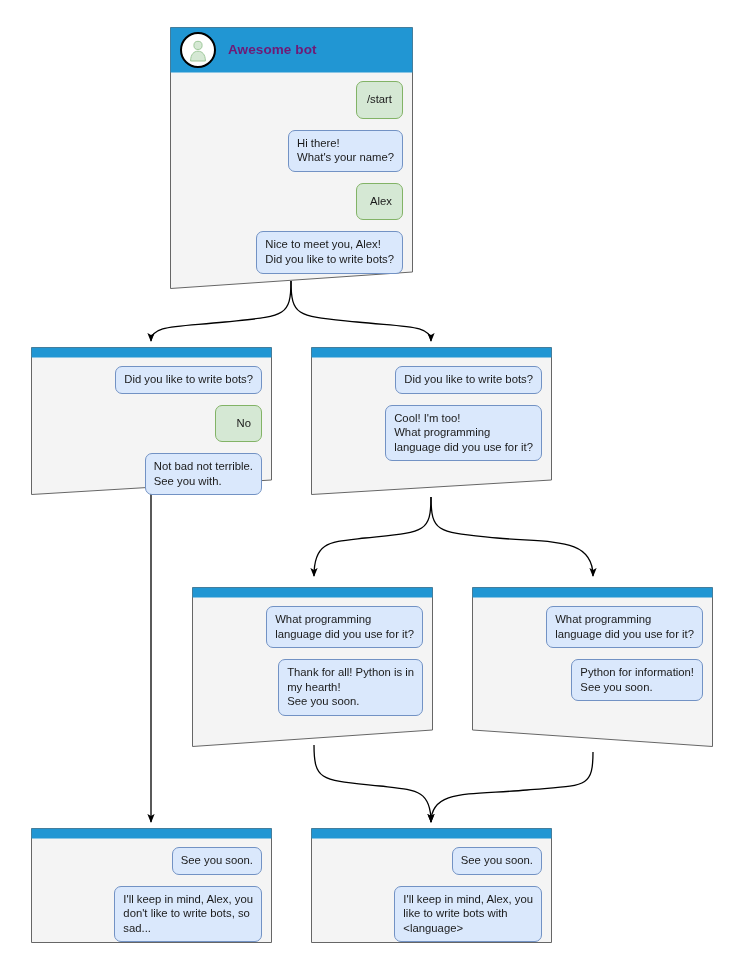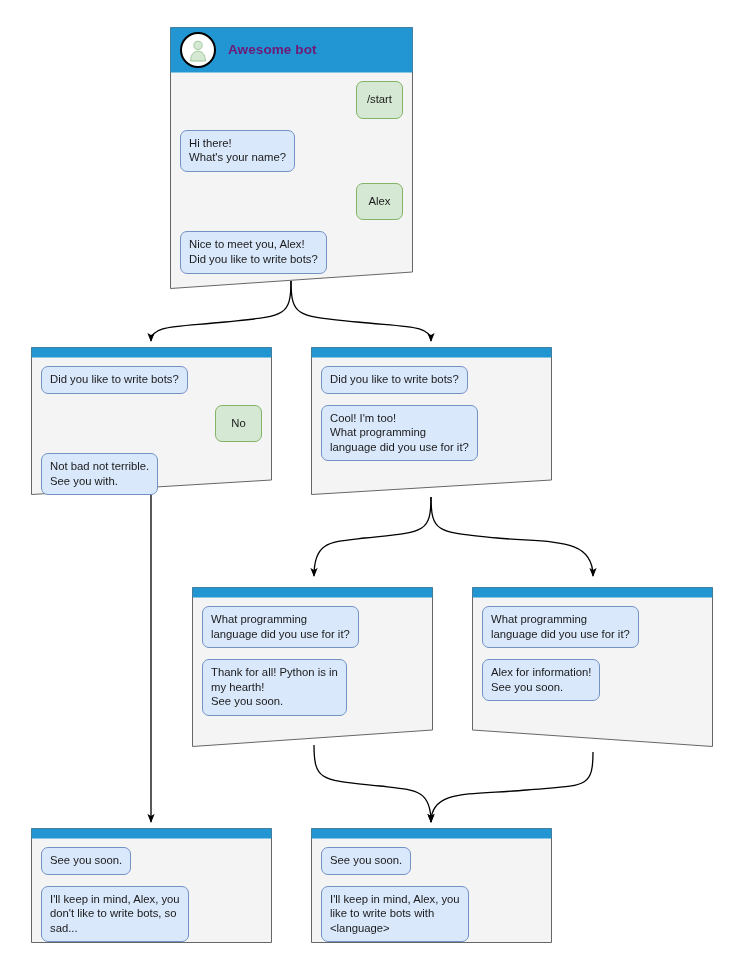--- a/index.html
+++ b/index.html
@@ -76,21 +76,21 @@
     letter-spacing: 0.1px;
   }
   .chat-body {
     padding: 9px 10px 10px 10px;
     box-sizing: border-box;
   }
   .msg-row {
     display: flex;
     margin-bottom: 11px;
   }
-  .msg-row.left { justify-content: flex-start; }
+  .msg-row.left { justify-content: flex-end; }
   .msg-row.right { justify-content: flex-end; }
   .bubble {
     font-size: 11.3px;
     line-height: 14.6px;
     color: #1a1a1a;
     border-radius: 7px;
     padding: 5px 8px 6px 8px;
     border-width: 1px;
     border-style: solid;
     box-sizing: border-box;
@@ -98,21 +98,21 @@
     max-width: 205px;
   }
   .bubble.bot {
     background: #dae8fc;
     border-color: #7292c4;
   }
   .bubble.user {
     background: #d5e8d4;
     border-color: #82b366;
     min-width: 47px;
-    text-align: center;
+    text-align: right;
     padding: 10px 10px 11px 10px;
   }
 </style>
 </head>
 <body>
 
 <div id="canvas">
 
   <svg id="edges" viewBox="0 0 743 971">
     <defs>
@@ -239,21 +239,21 @@
       <rect x="0.5" y="0.5" width="240" height="10" fill="#2196d3"></rect>
     </svg>
     <div class="node-inner">
       <div class="chat-header-slim"></div>
       <div class="chat-body">
         <div class="msg-row left">
           <div class="bubble bot">What programming
 language did you use for it?</div>
         </div>
         <div class="msg-row left">
-          <div class="bubble bot">Alex for information!
+          <div class="bubble bot">Python for information!
 See you soon.</div>
         </div>
       </div>
     </div>
   </div>
 
   <div class="node" style="left:31px; top:828px; width:241px; height:115px;">
     <svg class="node-shape" viewBox="0 0 241 115" preserveAspectRatio="none">
       <path d="M0.5,0.5 L240.5,0.5 L240.5,114.5 L0.5,114.5 Z" fill="#f4f4f4" stroke="#666666" stroke-width="1"></path>
       <rect x="0.5" y="0.5" width="240" height="10" fill="#2196d3"></rect>

